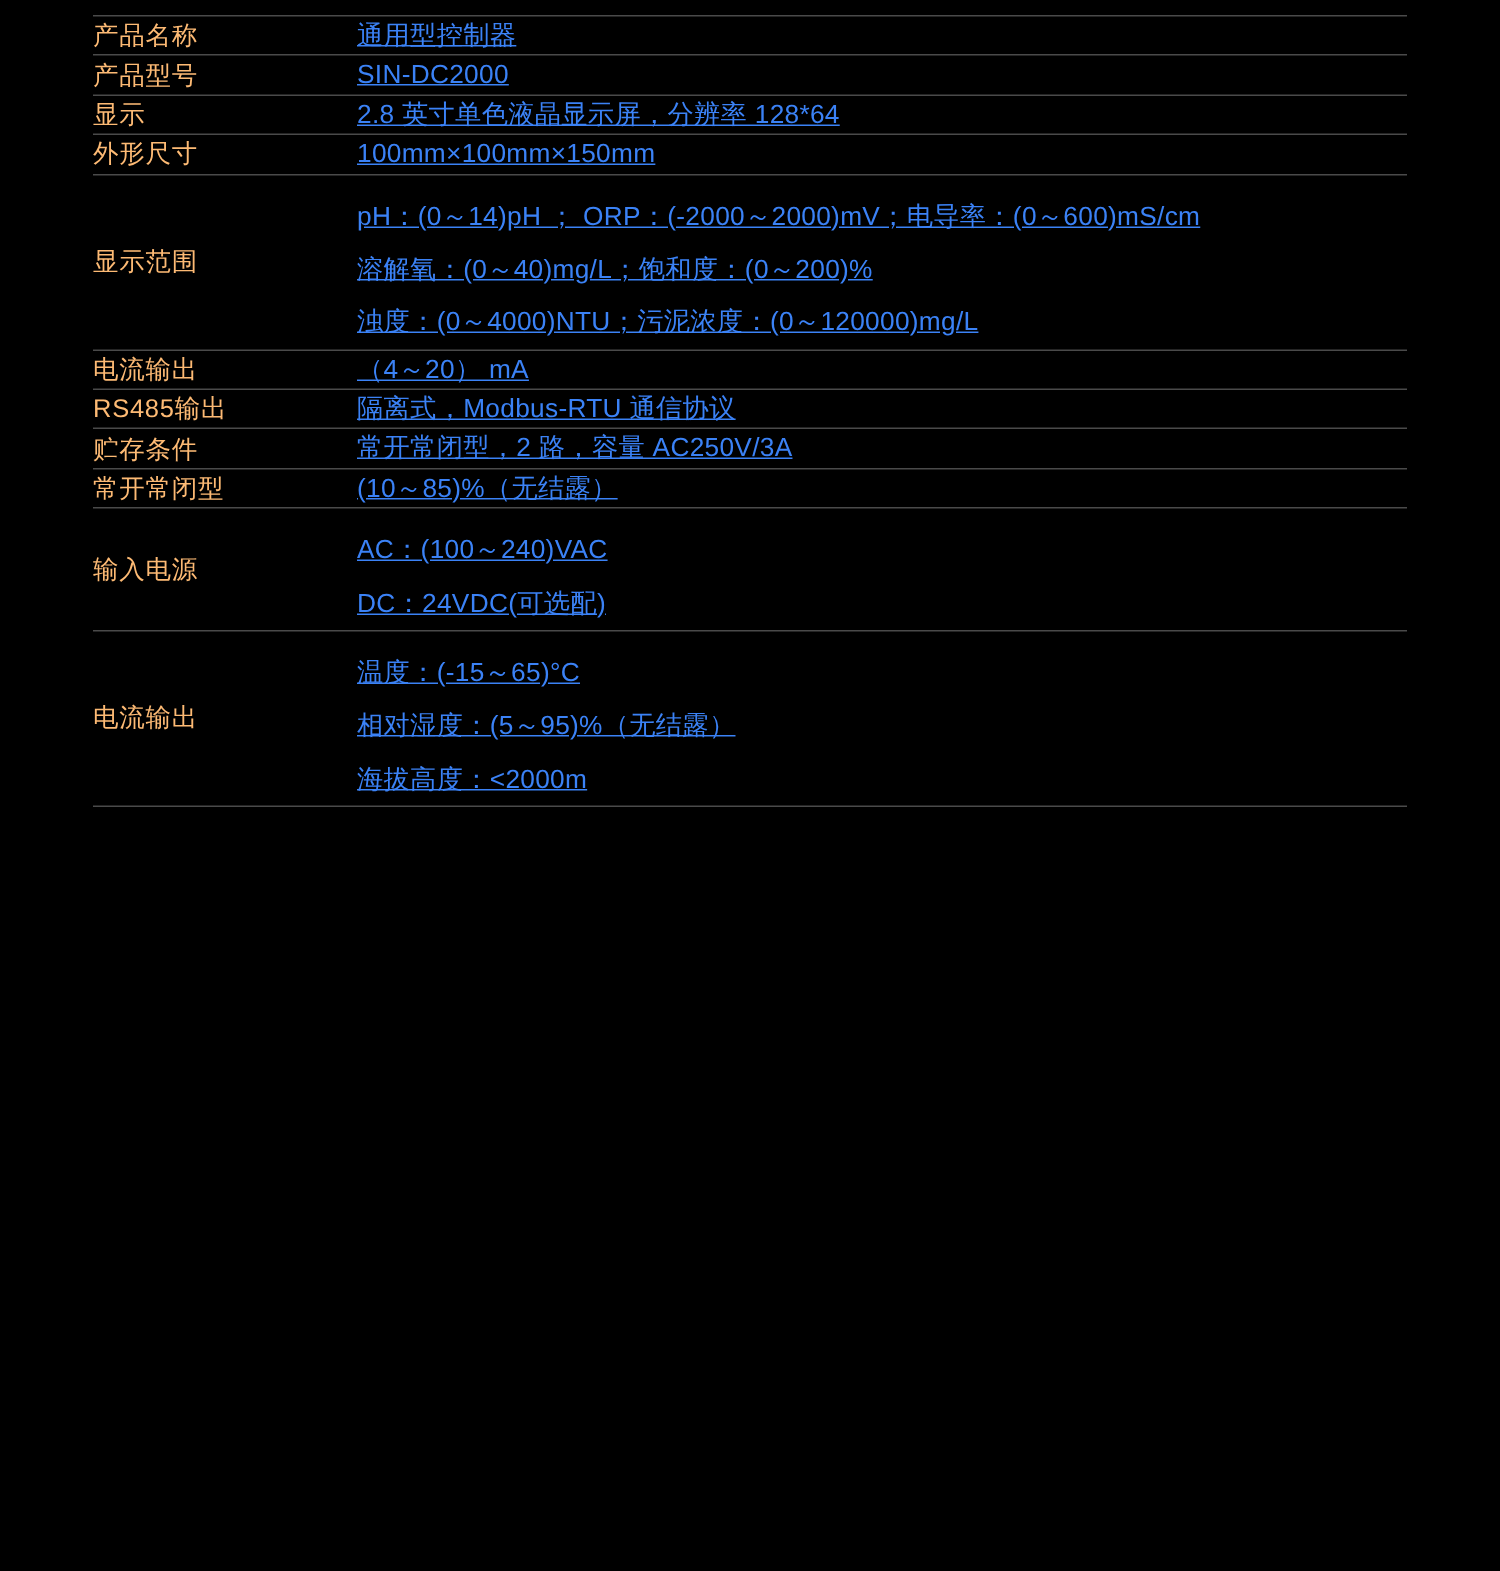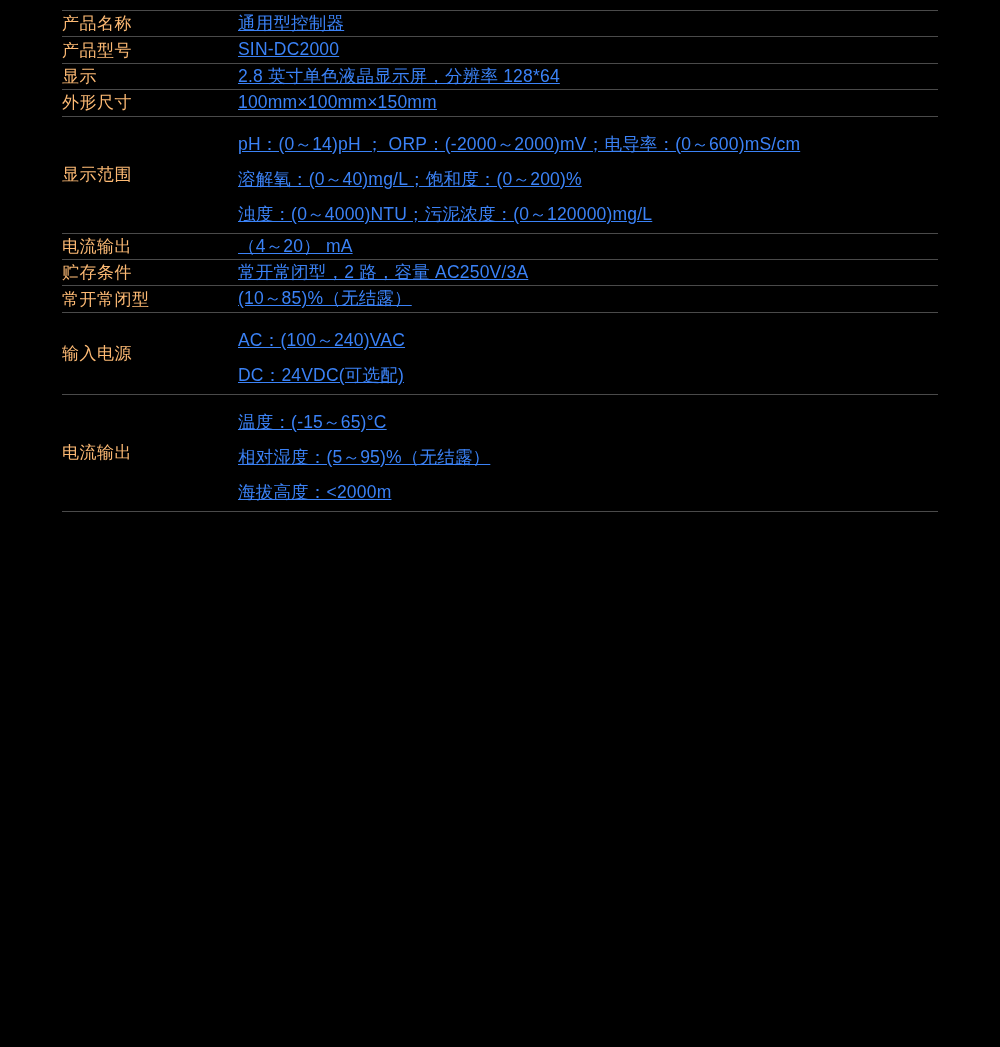--- a/index.html
+++ b/index.html
@@ -110,20 +110,26 @@
             <span class="line">浊度：(0～4000)NTU；污泥浓度：(0～120000)mg/L</span>
           </td>
         </tr>
         <tr>
           <td class="label">电流输出</td>
           <td class="value">
             <span class="line single">（4～20） mA</span>
           </td>
         </tr>
         <tr>
+          <td class="label">RS485输出</td>
+          <td class="value">
+            <span class="line single">隔离式，Modbus-RTU 通信协议</span>
+          </td>
+        </tr>
+        <tr>
           <td class="label">贮存条件</td>
           <td class="value">
             <span class="line single">常开常闭型，2 路，容量 AC250V/3A</span>
           </td>
         </tr>
         <tr>
           <td class="label">常开常闭型</td>
           <td class="value">
             <span class="line single">(10～85)%（无结露）</span>
           </td>

